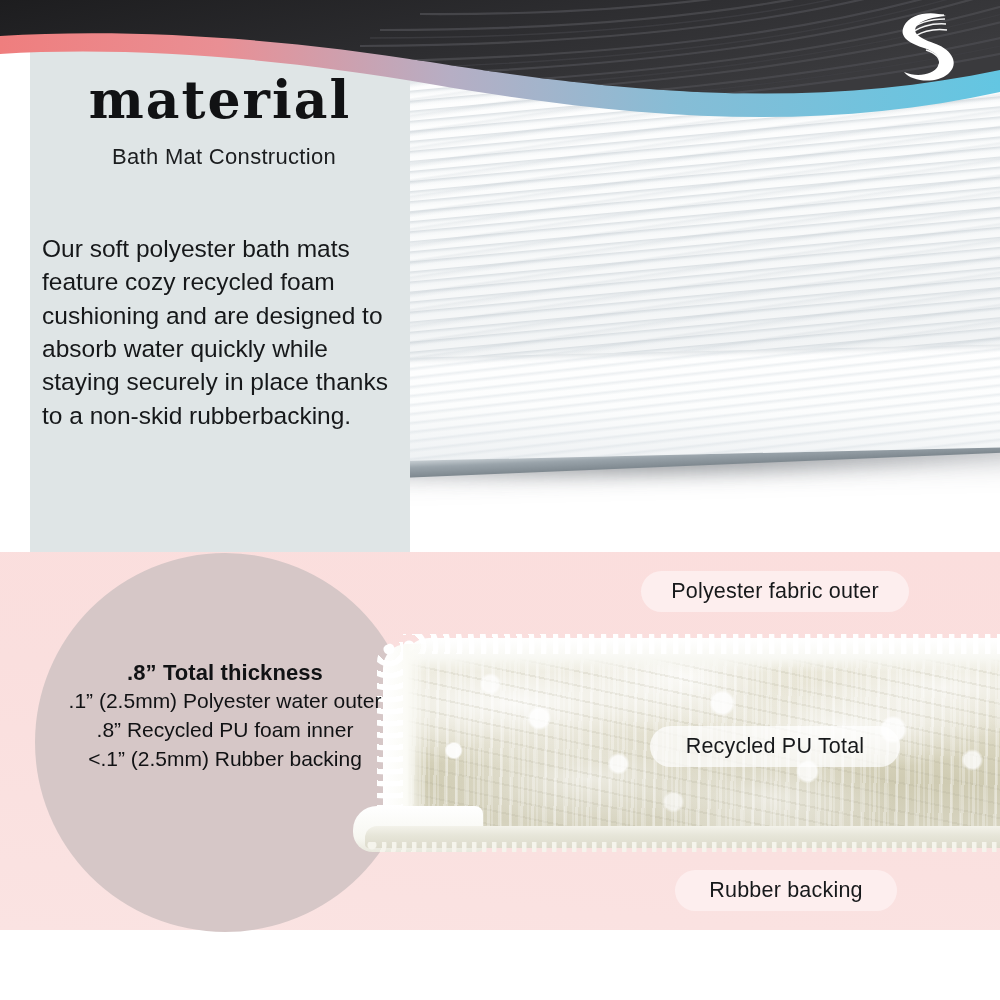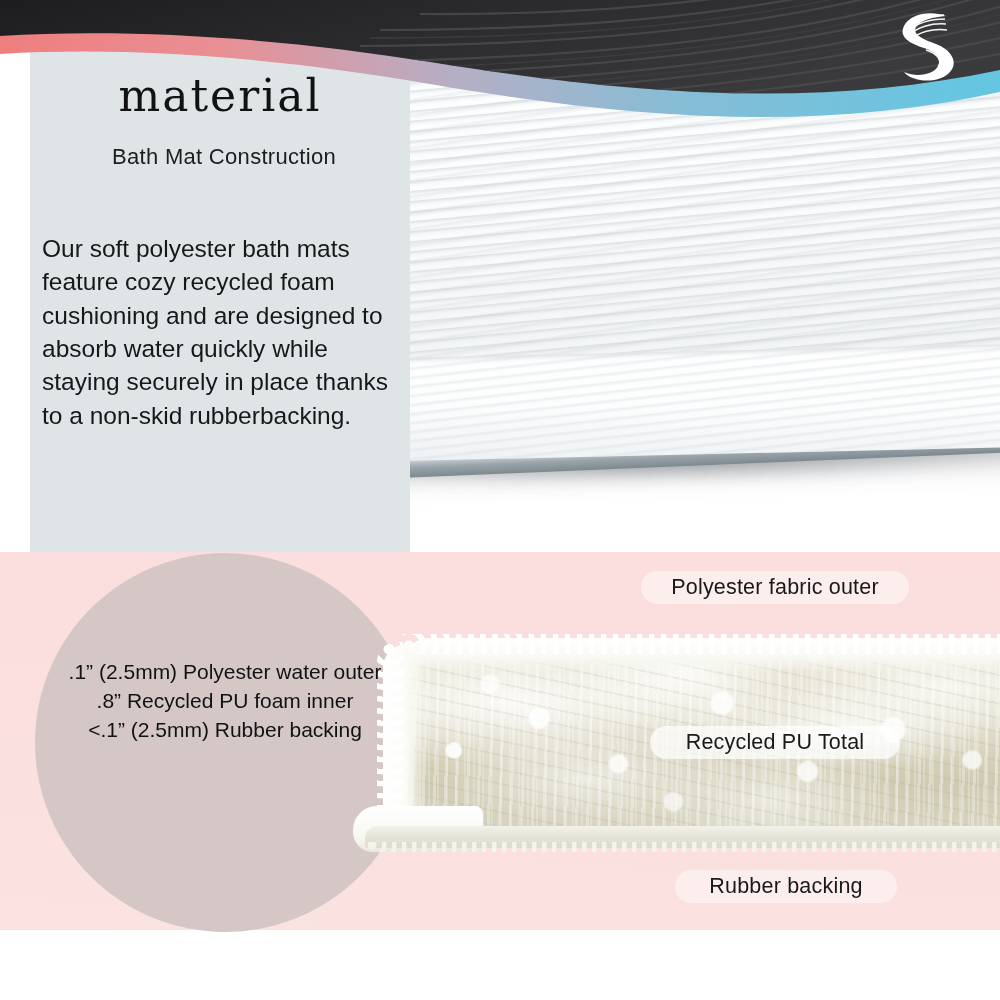--- a/index.html
+++ b/index.html
@@ -178,22 +178,22 @@
   .foam-backing-edge {
     position:absolute; left:20px; top:222px; right:-10px; height:10px;
     background:repeating-radial-gradient(circle at 7px 3px, #f5f4ec 0 4px, rgba(245,244,236,0) 5px 10px);
   }
 
   
   .title {
     position:absolute; left:30px; top:74px; width:380px;
     text-align:center;
     font-family:"DejaVu Serif", serif;
-    font-weight:400;
-    font-size:44px;
+    font-weight:700;
+    font-size:52px;
     line-height:1;
     letter-spacing:2px;
     color:#111214;
     z-index:7;
   }
   .subtitle {
     position:absolute; left:34px; top:144px; width:380px;
     text-align:center;
     font-family:"Liberation Sans", sans-serif;
     font-weight:400;
@@ -224,21 +224,21 @@
     font-size:22px; font-weight:700; line-height:1.34; letter-spacing:.1px;
   }
   .specs .spec-line {
     font-size:21px; font-weight:400; line-height:1.38;
   }
 
   
   .pill {
     position:absolute;
     display:flex; align-items:center; justify-content:center;
-    height:33px;
+    height:41px;
     border-radius:24px;
     font-family:"Liberation Sans", sans-serif;
     font-size:21.5px;
     font-weight:400;
     color:#17191b;
     letter-spacing:.2px;
     white-space:nowrap;
     z-index:9;
   }
   .pill-fabric { left:641px; top:571px; width:268px; background:#fdeeee; }
@@ -338,20 +338,21 @@
         <path d="M52,42 C62,45 68,51 65,59"></path>
       </g>
     </svg>
   </div>
 
   <div class="title">material</div>
   <div class="subtitle">Bath Mat Construction</div>
   <div class="body-copy">Our soft polyester bath mats feature cozy recycled foam cushioning and are designed to absorb water quickly while staying securely in place thanks to a non-skid rubberbacking.</div>
 
   <div class="specs">
+    <div class="spec-total">.8” Total thickness</div>
     <div class="spec-line">.1” (2.5mm) Polyester water outer</div>
     <div class="spec-line">.8” Recycled PU foam inner</div>
     <div class="spec-line">&lt;.1” (2.5mm) Rubber backing</div>
   </div>
 
   <div class="pill pill-fabric">Polyester fabric outer</div>
   <div class="pill pill-foam">Recycled PU Total</div>
   <div class="pill pill-rubber">Rubber backing</div>
 
 </div>

